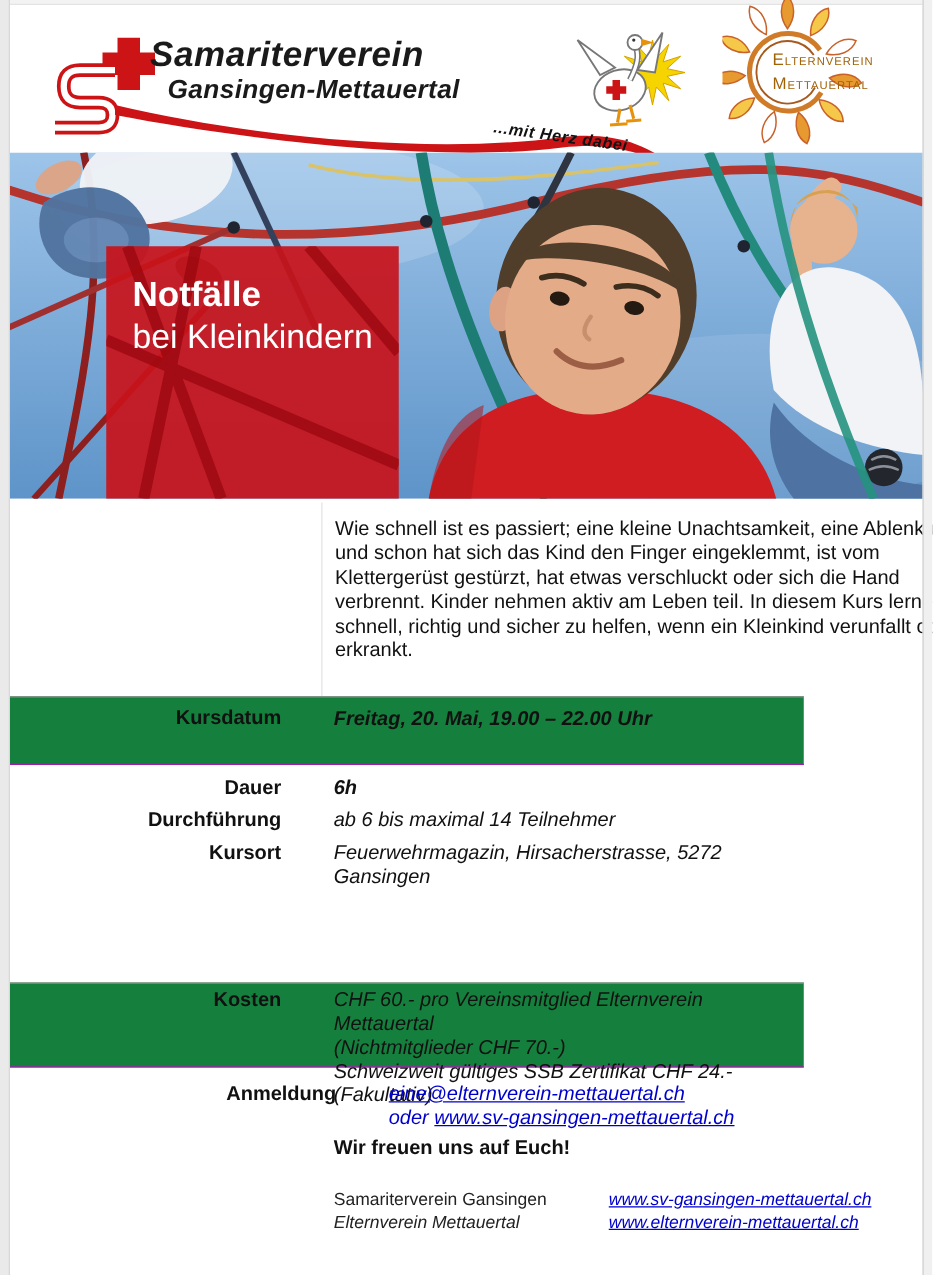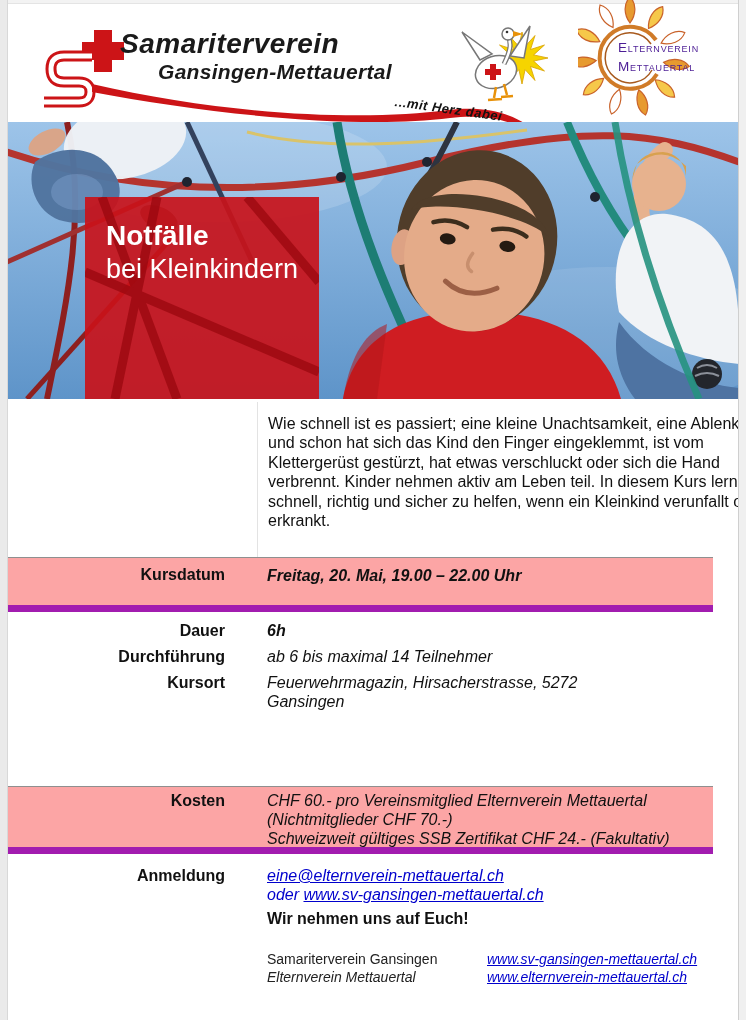--- a/index.html
+++ b/index.html
@@ -5,49 +5,49 @@
   html,body{margin:0;padding:0;background:#ffffff;}
   body{font-family:"Liberation Sans",sans-serif;-webkit-font-smoothing:antialiased;}
   .page{position:relative;width:746px;height:1020px;background:#ffffff;overflow:hidden;}
   .abs{position:absolute;}
   .edge-left{left:0;top:0;width:7px;height:1020px;background:#eaeaea;border-right:1px solid #d8d8d8;}
   .edge-right{right:0;top:0;width:7px;height:1020px;background:#f0f0f0;border-left:1px solid #cfcfcf;}
   .edge-top{left:0;top:0;width:746px;height:3px;background:#f3f3f3;border-bottom:1px solid #e4e4e4;}
 
   
   .org-line1{left:120px;top:28px;font-size:28px;font-weight:bold;font-style:italic;color:#1a1a1a;letter-spacing:.5px;}
-  .org-line2{left:158px;top:60px;font-size:21px;font-weight:bold;font-style:italic;color:#1a1a1a;letter-spacing:.3px;}
+  .org-line2{left:134px;top:60px;font-size:21px;font-weight:bold;font-style:italic;color:#1a1a1a;letter-spacing:.3px;}
   .tagline{left:396px;top:94px;font-size:13px;font-weight:bold;font-style:italic;color:#111;transform:rotate(8deg);transform-origin:left top;letter-spacing:.5px;}
-  .ev-logo-text{left:618px;top:38px;width:110px;font-size:13.5px;line-height:19px;color:#4c1d95;font-variant:small-caps;letter-spacing:.8px;}
+  .ev-logo-text{left:618px;top:38px;width:110px;font-size:13.5px;line-height:19px;color:#a16207;font-variant:small-caps;letter-spacing:.8px;}
 
   
   .hero{left:7px;top:122px;width:732px;height:277px;}
   .hero-box-text{left:106px;top:222px;color:#ffffff;}
   .hero-t1{font-size:28px;font-weight:bold;line-height:34px;}
   .hero-t2{font-size:27px;font-weight:normal;line-height:33px;}
 
   
   .intro{left:257px;top:402px;width:544px;height:155px;border-left:1px solid #e3e3e3;border-right:1px solid #e3e3e3;box-sizing:border-box;}
   .intro-inner{padding:12px 9px 0 10px;font-size:16px;line-height:19.4px;color:#111;}
 
   
-  .band{left:7px;width:706px;background:#fca5a5;border-top:1px solid #8f8f8f;border-bottom:7px solid #a21caf;box-sizing:border-box;}
+  .band{left:7px;width:636px;background:#15803d;border-top:1px solid #8f8f8f;border-bottom:1px solid #a21caf;box-sizing:border-box;}
   .band1{top:557px;height:55px;padding-top:7px;}
   .band2{top:786px;height:68px;padding-top:4px;}
   .rows{left:7px;top:612px;width:589px;padding-top:9px;}
   .row{display:flex;align-items:flex-start;}
   .lbl{width:218px;text-align:right;font-weight:bold;font-size:16px;line-height:19px;color:#111;flex:0 0 218px;}
   .val{margin-left:42px;font-size:16px;line-height:19px;color:#111;max-width:458px;font-style:italic;}
   .val.bold, .lbl.toprow{font-weight:bold;}
   .band .val{line-height:21px;}
   .band2 .val{line-height:19px;font-weight:normal;}
   .mb{margin-bottom:7px;}
 
   
-  .anmeldung{left:7px;top:853px;width:659px;padding-top:13px;}
+  .anmeldung{left:7px;top:853px;width:659px;padding-top:13px;padding-left:44px;}
   a.link{color:#0000cc;text-decoration:underline;cursor:pointer;}
   .oder{color:#0000cc;}
   .closing{left:267px;top:910px;font-size:16px;font-weight:bold;color:#111;}
   .foot-left{left:267px;top:950px;font-size:14px;line-height:18px;color:#222;}
   .foot-left .it{font-style:italic;}
   .foot-right{left:487px;top:950px;font-size:14px;line-height:18px;}
   .foot-right a{font-style:italic;display:block;}
 </style>
 </head>
 <body>
@@ -261,21 +261,21 @@
       <div class="val">
         <div><a class="link">eine@elternverein-mettauertal.ch</a></div>
         <div>
           <span class="oder">oder</span>
           <a class="link">www.sv-gansingen-mettauertal.ch</a>
         </div>
       </div>
     </div>
   </div>
 
-  <div class="abs closing">Wir nehmen uns auf Euch!</div>
+  <div class="abs closing">Wir freuen uns auf Euch!</div>
 
   <div class="abs foot-left">
     <div>Samariterverein Gansingen</div>
     <div class="it">Elternverein Mettauertal</div>
   </div>
   <div class="abs foot-right">
     <a class="link">www.sv-gansingen-mettauertal.ch</a>
     <a class="link">www.elternverein-mettauertal.ch</a>
   </div>
 

